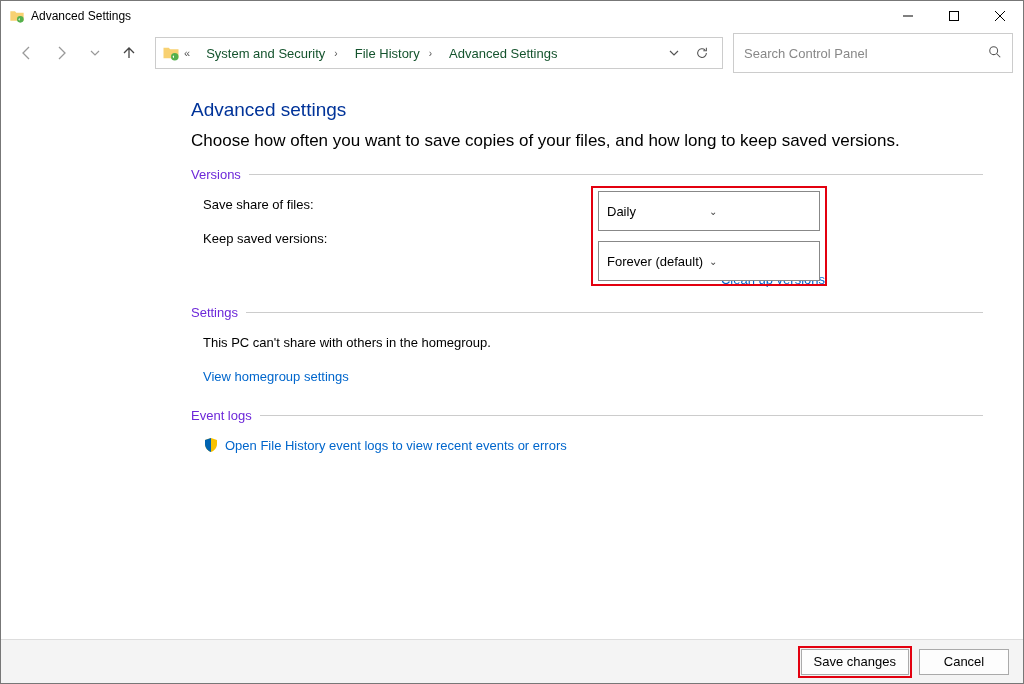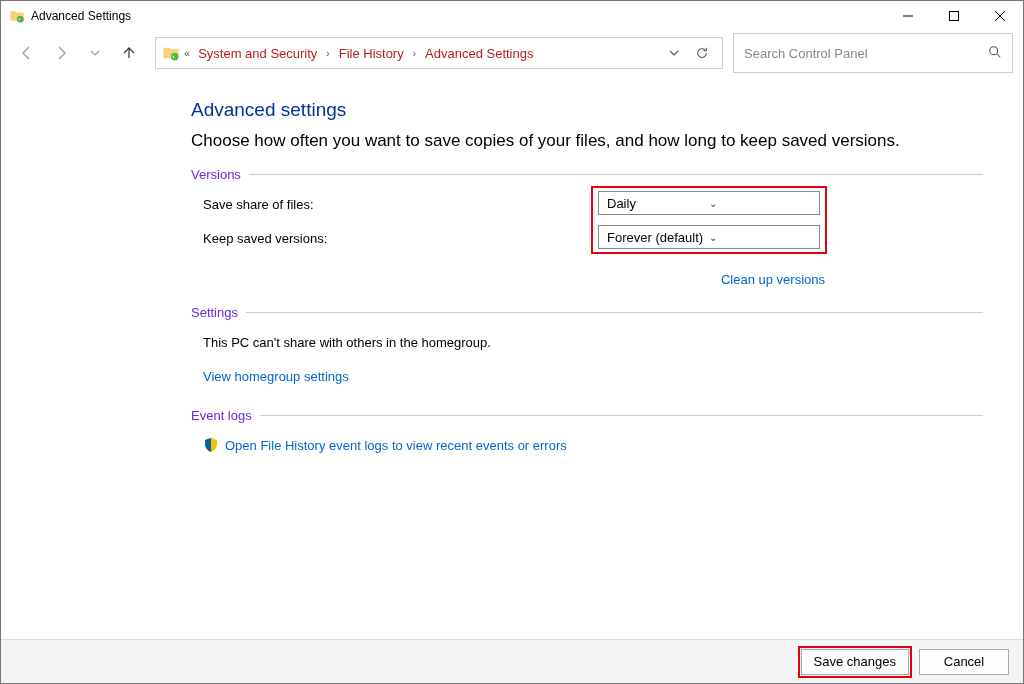--- a/index.html
+++ b/index.html
@@ -13,42 +13,42 @@
     .titlebar .winbtn { width: 46px; height: 30px; display: flex; align-items: center; justify-content: center; }
     .titlebar .winbtn svg { width: 10px; height: 10px; }
 
     
     .navrow { height: 44px; display: flex; align-items: center; padding: 0 10px; gap: 2px; }
     .navbtn { width: 32px; height: 32px; display: flex; align-items: center; justify-content: center; color: #444; }
     .navbtn.dis { color: #999; }
     .addr { flex: 1; border: 1px solid #ccc; height: 32px; display: flex; align-items: center; padding: 0 6px; margin: 0 8px; }
     .addr .folder-icon { width: 18px; height: 18px; margin-right: 4px; flex: 0 0 auto; }
     .addr .chev-left { color: #555; margin-right: 6px; font-size: 11px; }
-    .crumb { color: #b91c1c; padding: 0 2px; }
+    .crumb { color: #14532d; padding: 0 2px; margin-left: 8px; }
     .crumb-sep { padding: 0 7px; color: #555; font-size: 10px; }
     .addr .spacer { flex: 1; }
     .addr .end-icon { width: 28px; display:flex; align-items:center; justify-content:center; color:#555; }
     .searchbox { width: 280px; height: 40px; border: 1px solid #ccc; display: flex; align-items: center; padding: 0 10px; color: #888; }
     .searchbox span.ph { flex: 1; }
     .searchbox .mag { color: #555; }
 
     
     .content { flex: 1; padding: 24px 40px 0 190px; overflow: hidden; }
     .page-title { color: #003399; font-size: 19px; font-weight: 400; margin-bottom: 10px; }
     .page-desc { font-size: 17px; margin-bottom: 16px; color: #000; }
 
     .group { margin-bottom: 18px; }
     .group-head { display: flex; align-items: center; margin-bottom: 8px; }
     .group-head .lbl { color: #6d28d9; font-size: 13px; padding-right: 8px; white-space: nowrap; }
     .group-head .line { flex: 1; height: 1px; background: #ccc; }
     .group-body { padding-left: 12px; }
 
     .row { display: flex; align-items: center; min-height: 28px; margin-bottom: 6px; }
     .row .lab { flex: 1; }
-    .combo { width: 222px; height: 24px; border: 1px solid #888; display: flex; align-items: center; padding: 0 8px; font-size: 13px; background: #fff; }
+    .combo { width: 222px; height: 40px; border: 1px solid #888; display: flex; align-items: center; padding: 0 8px; font-size: 13px; background: #fff; }
     .combo span { flex: 1; }
     .combo .caret { font-size: 10px; color: #444; }
     .dropdown-wrap { position: relative; width: 636px; }
 
     .link { color: #0066cc; cursor: pointer; }
     .clean-row { text-align: right; padding-right: 2px; margin-top: 2px; }
     .shield { width: 16px; height: 16px; margin-right: 6px; vertical-align: middle; }
 
     
     .footer { height: 44px; border-top: 1px solid #ddd; background: #f4f4f4; display: flex; align-items: center; justify-content: flex-end; padding: 0 14px; gap: 10px; }

